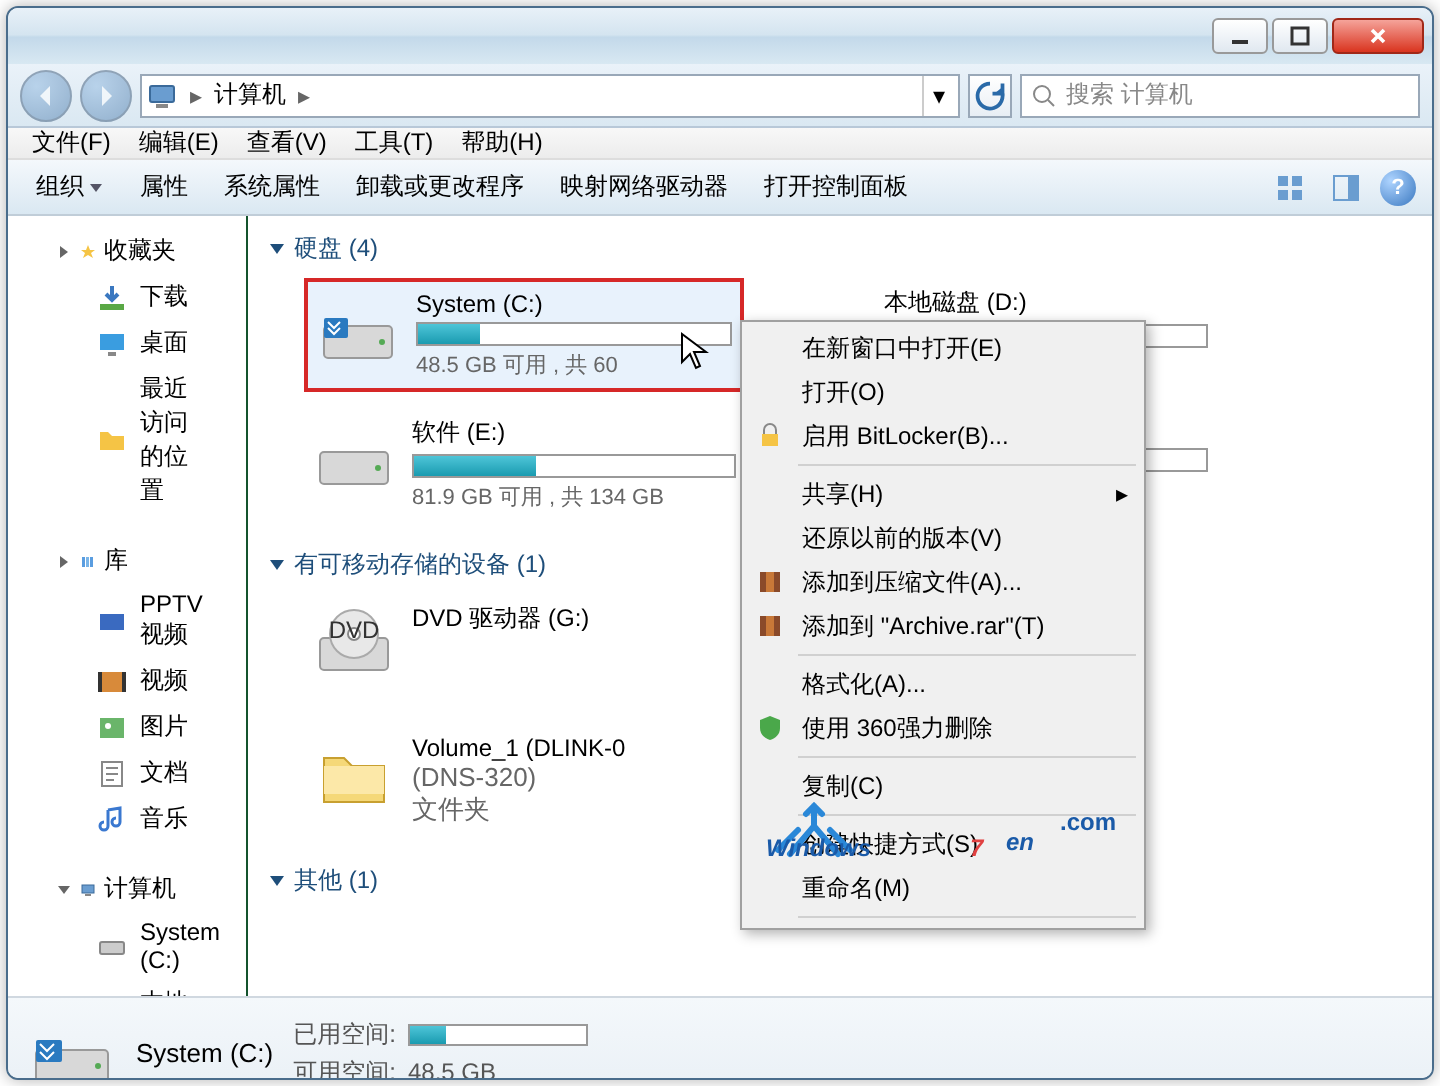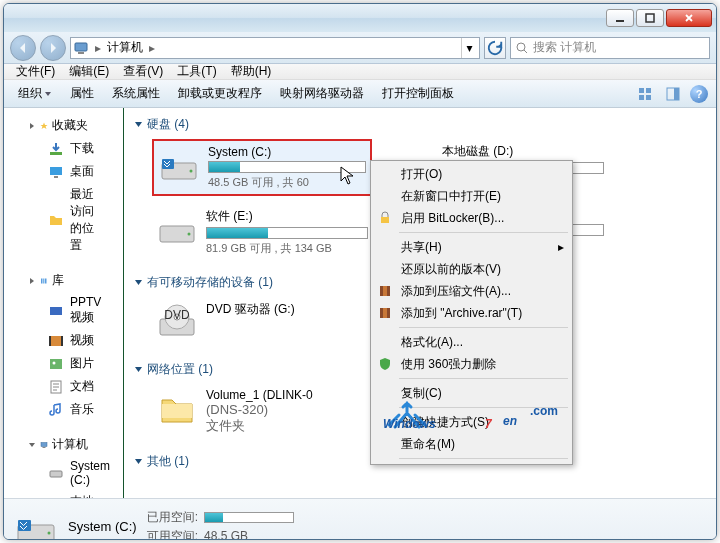--- a/index.html
+++ b/index.html
@@ -357,26 +357,20 @@
                 <circle cx="21" cy="16" r="12" fill="#e8e8e8" stroke="#aaa"></circle>
                 <circle cx="21" cy="16" r="3" fill="#fff" stroke="#888"></circle>
                 <text x="21" y="18" font-size="5" text-anchor="middle" fill="#333">DVD</text>
               </svg>
             <span>DVD 驱动器 (G:)</span>
           </div>
         </div>
       </div>
 
       <div class="section">
-        <div class="shead">
-            <svg viewBox="0 0 9 9">
-              <path d="M1 2l3.5 5L8 2z" fill="#1e4e7a"></path>
-            </svg>
-            <span>网络位置 (1)</span>
-          </div>
         <div class="drives">
           <div class="netitem">
             <svg class="dicon" viewBox="0 0 42 42">
                 <path d="M6 12h10l4 4h16v18H6z" fill="#f5d878" stroke="#c8a030"></path>
                 <path d="M6 16h30v14H6z" fill="#fce8a8"></path>
               </svg>
             <div class="ninfo">
               <div>Volume_1 (DLINK-0</div>
               <div class="nline">(DNS-320)</div>
               <div class="nline">文件夹</div>
@@ -420,24 +414,24 @@
     </div>
   </div>
 </div>
 
 <svg class="cursor" viewBox="0 0 16 20">
     <path d="M1 1l0 14 4-4 3 7 2-1-3-7h6z" fill="#fff" stroke="#000"></path>
   </svg>
 
 <div class="ctxmenu">
   <div class="cmi">
+      <span>在新窗口中打开(E)</span>
+    </div>
+  <div class="cmi">
       <span>打开(O)</span>
-    </div>
-  <div class="cmi">
-      <span>在新窗口中打开(E)</span>
     </div>
   <div class="cmi">
       <svg class="cicon" viewBox="0 0 16 16">
         <rect x="4" y="7" width="8" height="6" fill="#f5c445"></rect>
         <path d="M5 7V5a3 3 0 016 0v2" fill="none" stroke="#888"></path>
       </svg>
       <span>启用 BitLocker(B)...</span>
     </div>
   <div class="csep"></div>
   <div class="cmi">

